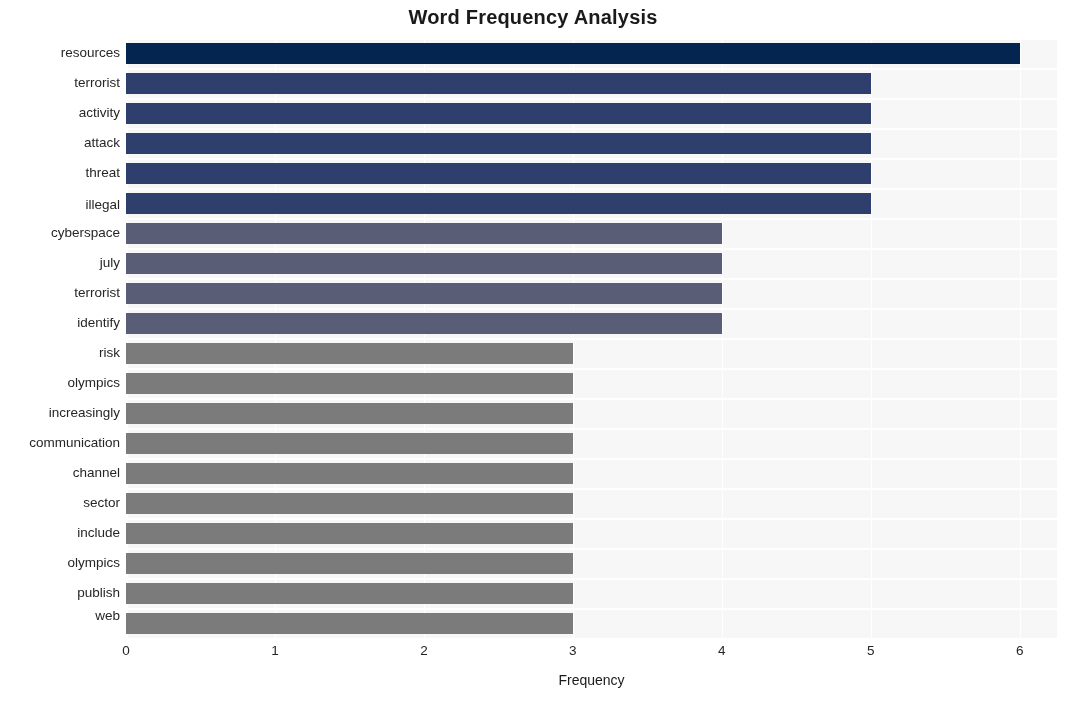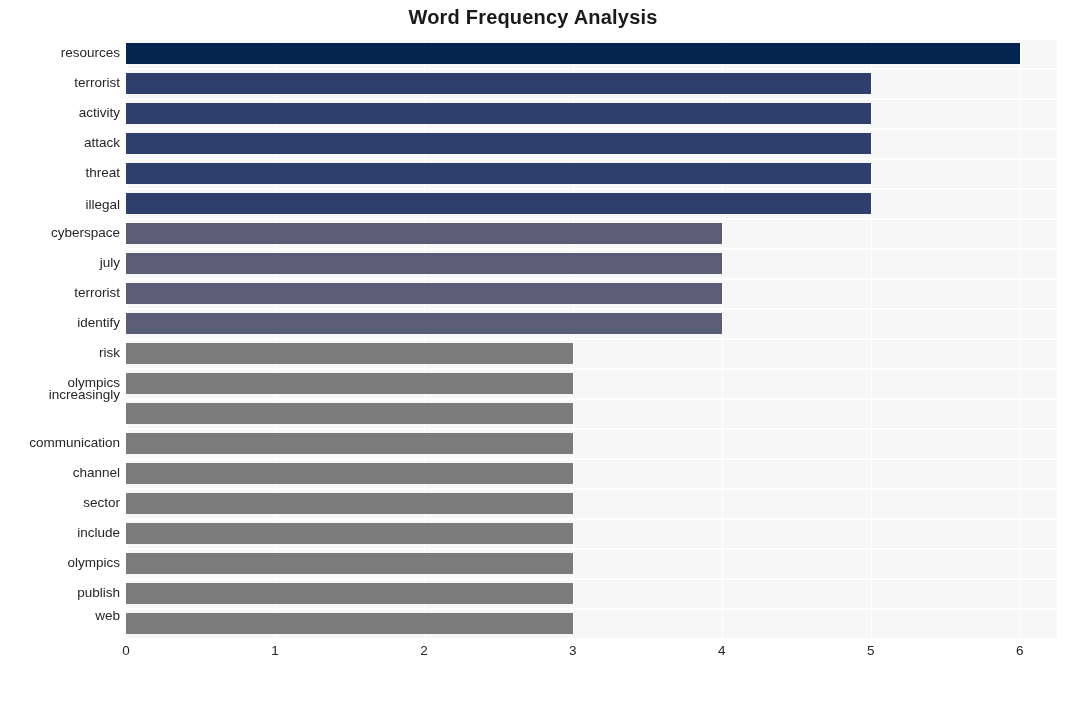--- a/index.html
+++ b/index.html
@@ -179,34 +179,35 @@
       <div class="y-tick-label" style="top: 67px;">activity</div>
       <div class="y-tick-label" style="top: 97px;">attack</div>
       <div class="y-tick-label" style="top: 127px;">threat</div>
       <div class="y-tick-label" style="top: 159px;">illegal</div>
       <div class="y-tick-label" style="top: 187px;">cyberspace</div>
       <div class="y-tick-label" style="top: 217px;">july</div>
       <div class="y-tick-label" style="top: 247px;">terrorist</div>
       <div class="y-tick-label" style="top: 277px;">identify</div>
       <div class="y-tick-label" style="top: 307px;">risk</div>
       <div class="y-tick-label" style="top: 337px;">olympics</div>
-      <div class="y-tick-label" style="top: 349px;">increasingly</div>
+      <div class="y-tick-label" style="top: 367px;">increasingly</div>
       <div class="y-tick-label" style="top: 397px;">communication</div>
       <div class="y-tick-label" style="top: 427px;">channel</div>
       <div class="y-tick-label" style="top: 457px;">sector</div>
       <div class="y-tick-label" style="top: 487px;">include</div>
       <div class="y-tick-label" style="top: 517px;">olympics</div>
       <div class="y-tick-label" style="top: 547px;">publish</div>
       <div class="y-tick-label" style="top: 570px;">web</div>
     </div>
 
   <div id="x-axis-labels">
       <div class="x-tick-label" style="left: 0px;">0</div>
       <div class="x-tick-label" style="left: 148.96px;">1</div>
       <div class="x-tick-label" style="left: 297.92px;">2</div>
       <div class="x-tick-label" style="left: 446.88px;">3</div>
       <div class="x-tick-label" style="left: 595.84px;">4</div>
       <div class="x-tick-label" style="left: 744.8px;">5</div>
       <div class="x-tick-label" style="left: 893.76px;">6</div>
     </div>
 
+  <div id="x-axis-title">Frequency</div>
 
 </div>
 
 </body></html>

